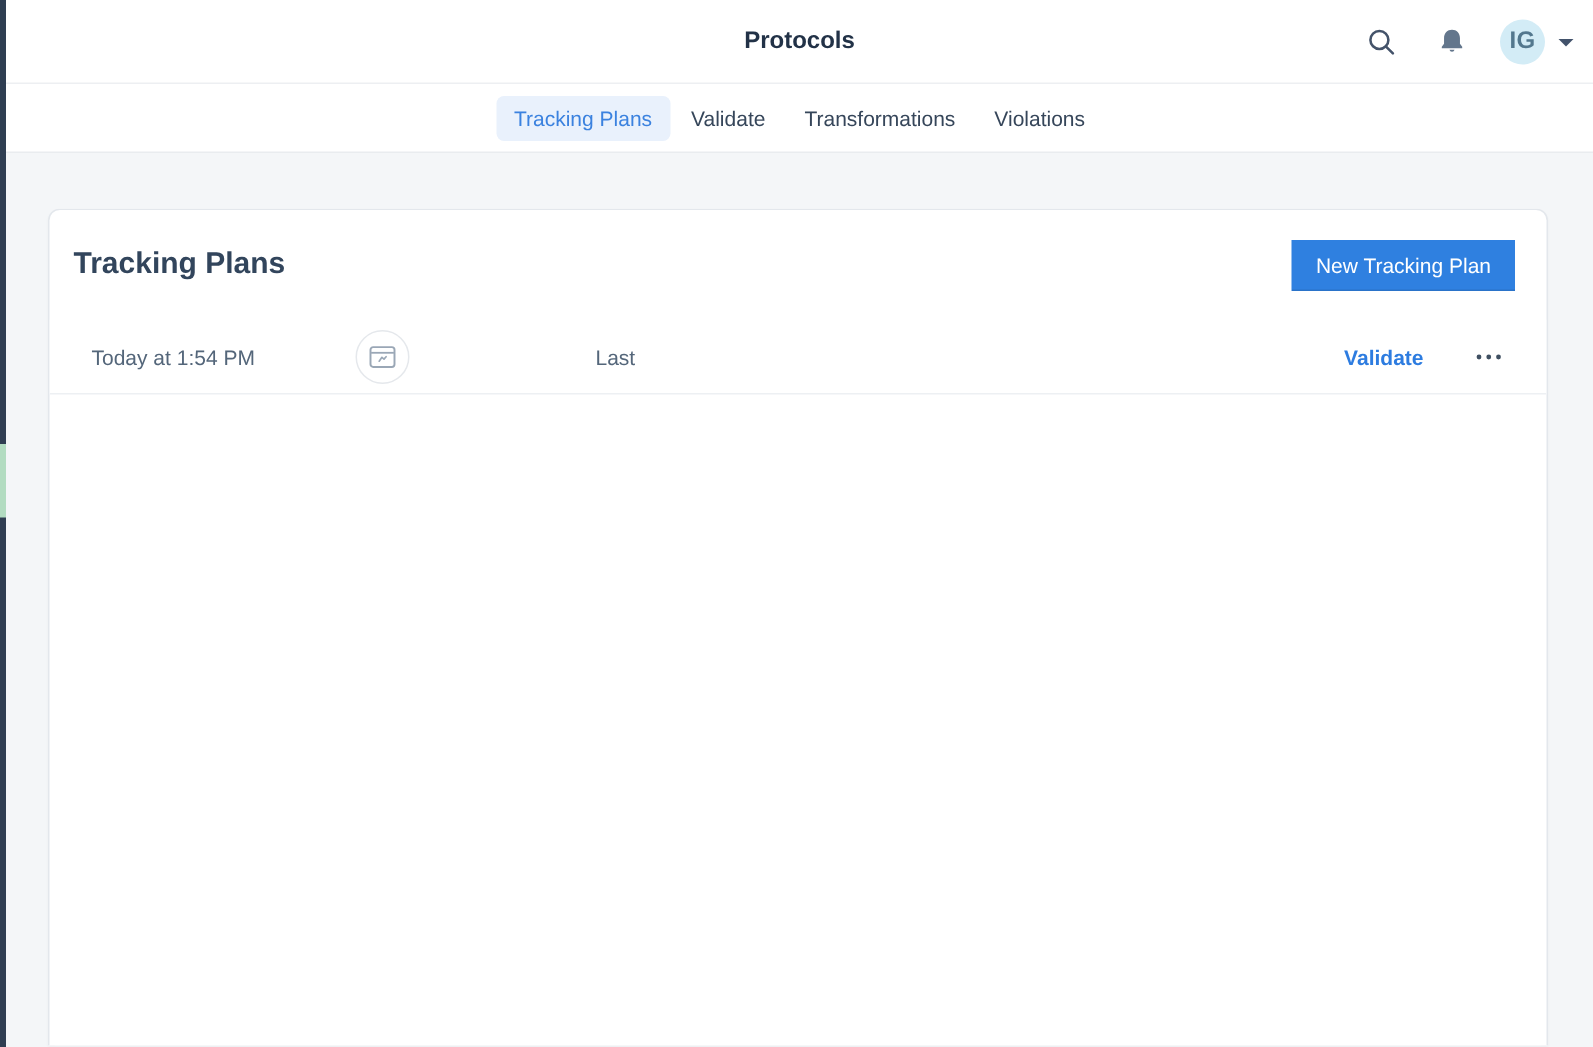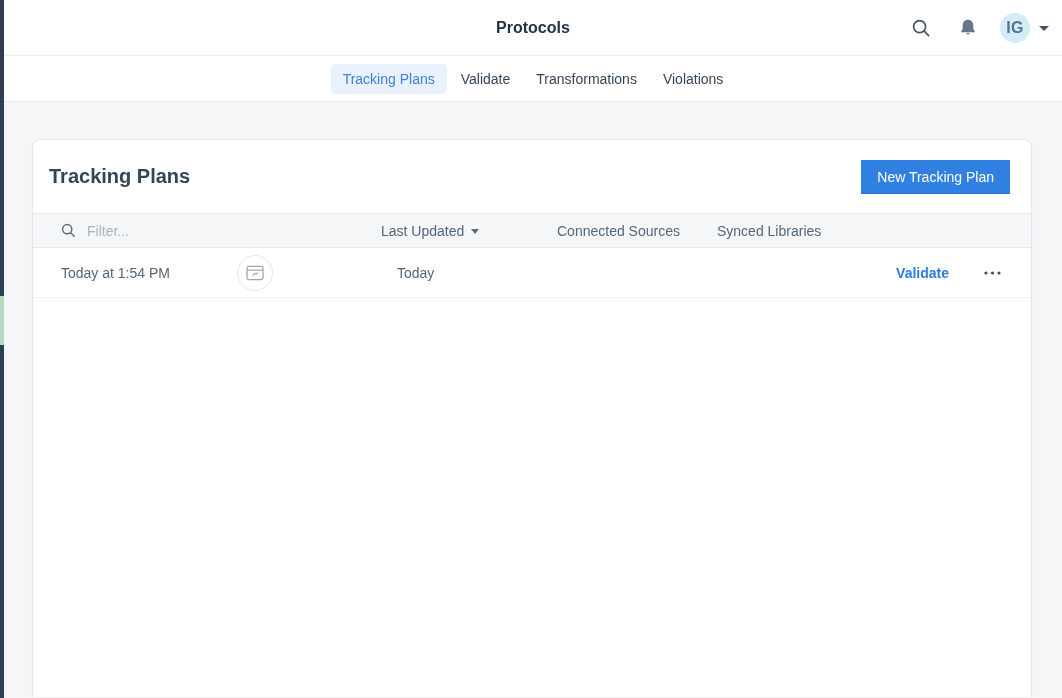--- a/index.html
+++ b/index.html
@@ -117,56 +117,35 @@
     <button class="tab">Transformations</button>
     <button class="tab">Violations</button>
   </div>
 
   <div class="card">
     <div class="card-header">
       <div class="card-title">Tracking Plans</div>
       <button class="btn-primary">New Tracking Plan</button>
     </div>
 
-    <div class="thead">
-      <div class="c-name">
-        <div class="filter-wrap">
-          <span style="display:flex">
-            <svg width="15" height="15" viewBox="0 0 15 15" fill="none">
-              <circle cx="6.2" cy="6.2" r="4.6" stroke="#5a6b7d" stroke-width="1.5"></circle>
-              <line x1="9.7" y1="9.7" x2="13.2" y2="13.2" stroke="#5a6b7d" stroke-width="1.5" stroke-linecap="round"></line>
-            </svg>
-          </span>
-          <input class="filter-input" type="text" placeholder="Filter..." style="">
-        </div>
-      </div>
-      <div class="c-upd">
-        <span class="sort-header">
-          <span>Last Updated</span>
-          <span class="sort-caret"></span>
-        </span>
-      </div>
-      <div class="c-src">Connected Sources</div>
-      <div class="c-lib">Synced Libraries</div>
-    </div>
 
     <div class="trow">
       <div class="c-upd cell-muted">Today at 1:54 PM</div>
       <div class="c-src">
         <span class="source-circle">
           <span style="display:flex">
             <svg width="18" height="16" viewBox="0 0 18 16" fill="none">
               <rect x="1" y="1.4" width="16" height="13.2" rx="1.8" stroke="#9aa7b6" stroke-width="1.3"></rect>
               <line x1="1.4" y1="5.2" x2="16.6" y2="5.2" stroke="#9aa7b6" stroke-width="1.2"></line>
               <path d="M6.8 10.8l1.8-2.6 1.4 1.2 1.4-1.6" stroke="#9aa7b6" stroke-width="1.1" fill="none" stroke-linecap="round" stroke-linejoin="round"></path>
             </svg>
           </span>
         </span>
       </div>
-      <div class="c-lib cell-muted">Today</div>
+      <div class="c-lib cell-muted">Last</div>
       <div class="c-act">
         <button class="validate-link">Validate</button>
         <button class="dots-btn">
           <span style="display:flex">
             <svg width="17" height="4" viewBox="0 0 17 4">
               <circle cx="2" cy="2" r="1.6" fill="#3f4f61"></circle>
               <circle cx="8.5" cy="2" r="1.6" fill="#3f4f61"></circle>
               <circle cx="15" cy="2" r="1.6" fill="#3f4f61"></circle>
             </svg>
           </span>

